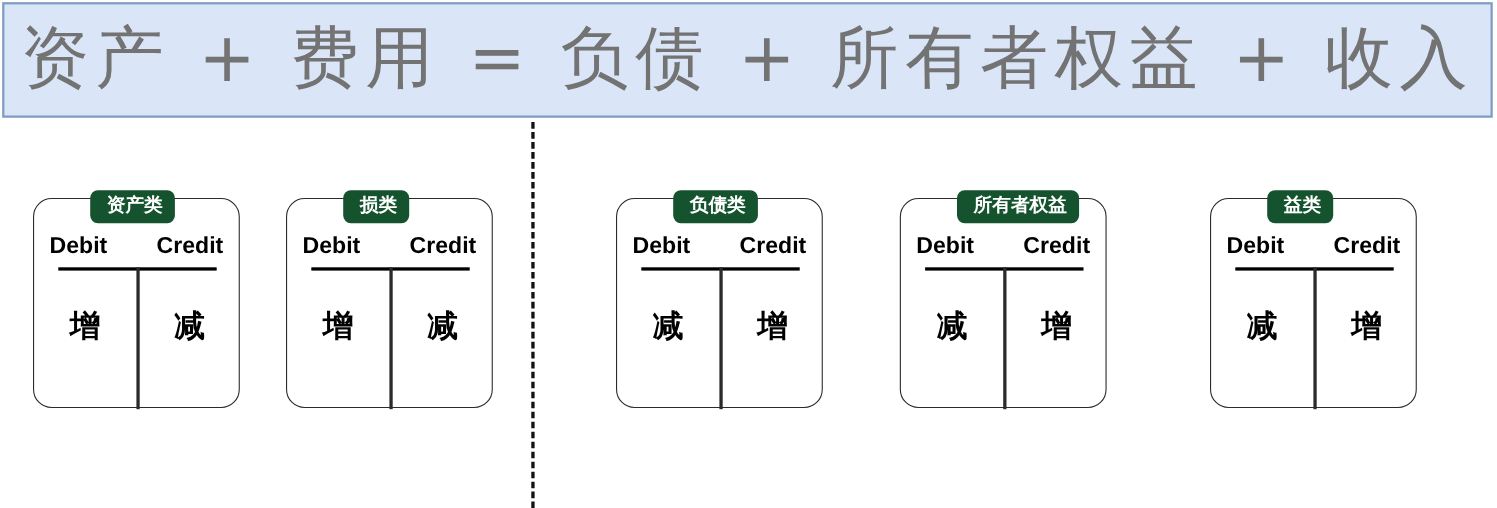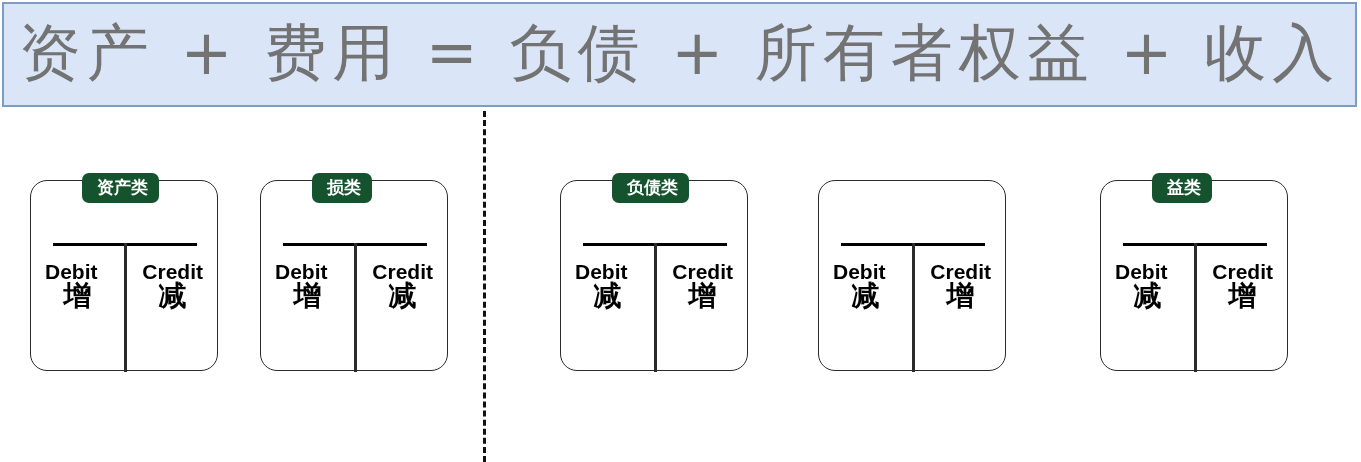--- a/index.html
+++ b/index.html
@@ -101,21 +101,20 @@
   }
   .head-label {
     position: absolute;
     top: 0;
     font-family: "Liberation Sans", "DejaVu Sans", sans-serif;
     font-size: 21px;
     font-weight: 700;
     color: #000000;
     line-height: 26px;
     white-space: nowrap;
-    margin-top: 48px;
   }
   .head-label.debit  { left: 14px; }
   .head-label.credit { right: 14px; }
 
   .t-hline {
     position: absolute;
     left: 22px;
     top: 62px;
     width: 144px;
     height: 3px;
@@ -214,20 +213,21 @@
       <span class="head-label debit">Debit</span>
       <span class="head-label credit">Credit</span>
     </div>
     <div class="t-hline"></div>
     <div class="t-vline"></div>
     <div class="value-row">
       <span class="value-cell debit">减</span>
       <span class="value-cell credit">增</span>
     </div>
   </div>
+  <div class="card-badge">所有者权益</div>
 </div>
 
 <div class="t-card c5">
   <div class="card-inner">
     <div class="head-row">
       <span class="head-label debit">Debit</span>
       <span class="head-label credit">Credit</span>
     </div>
     <div class="t-hline"></div>
     <div class="t-vline"></div>

